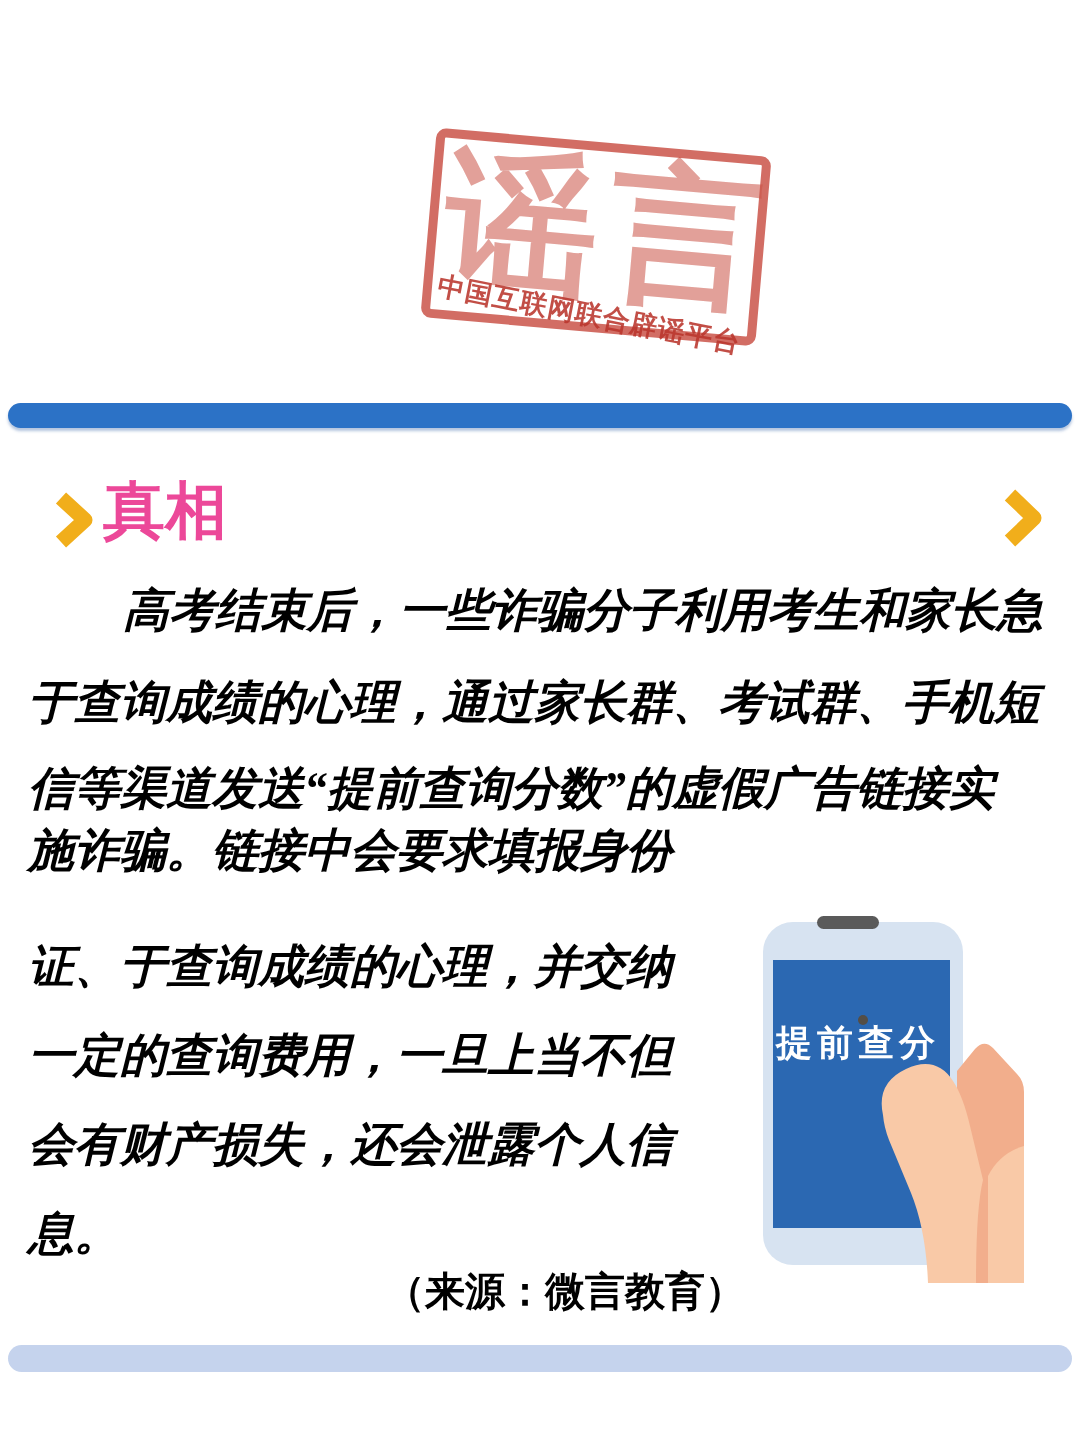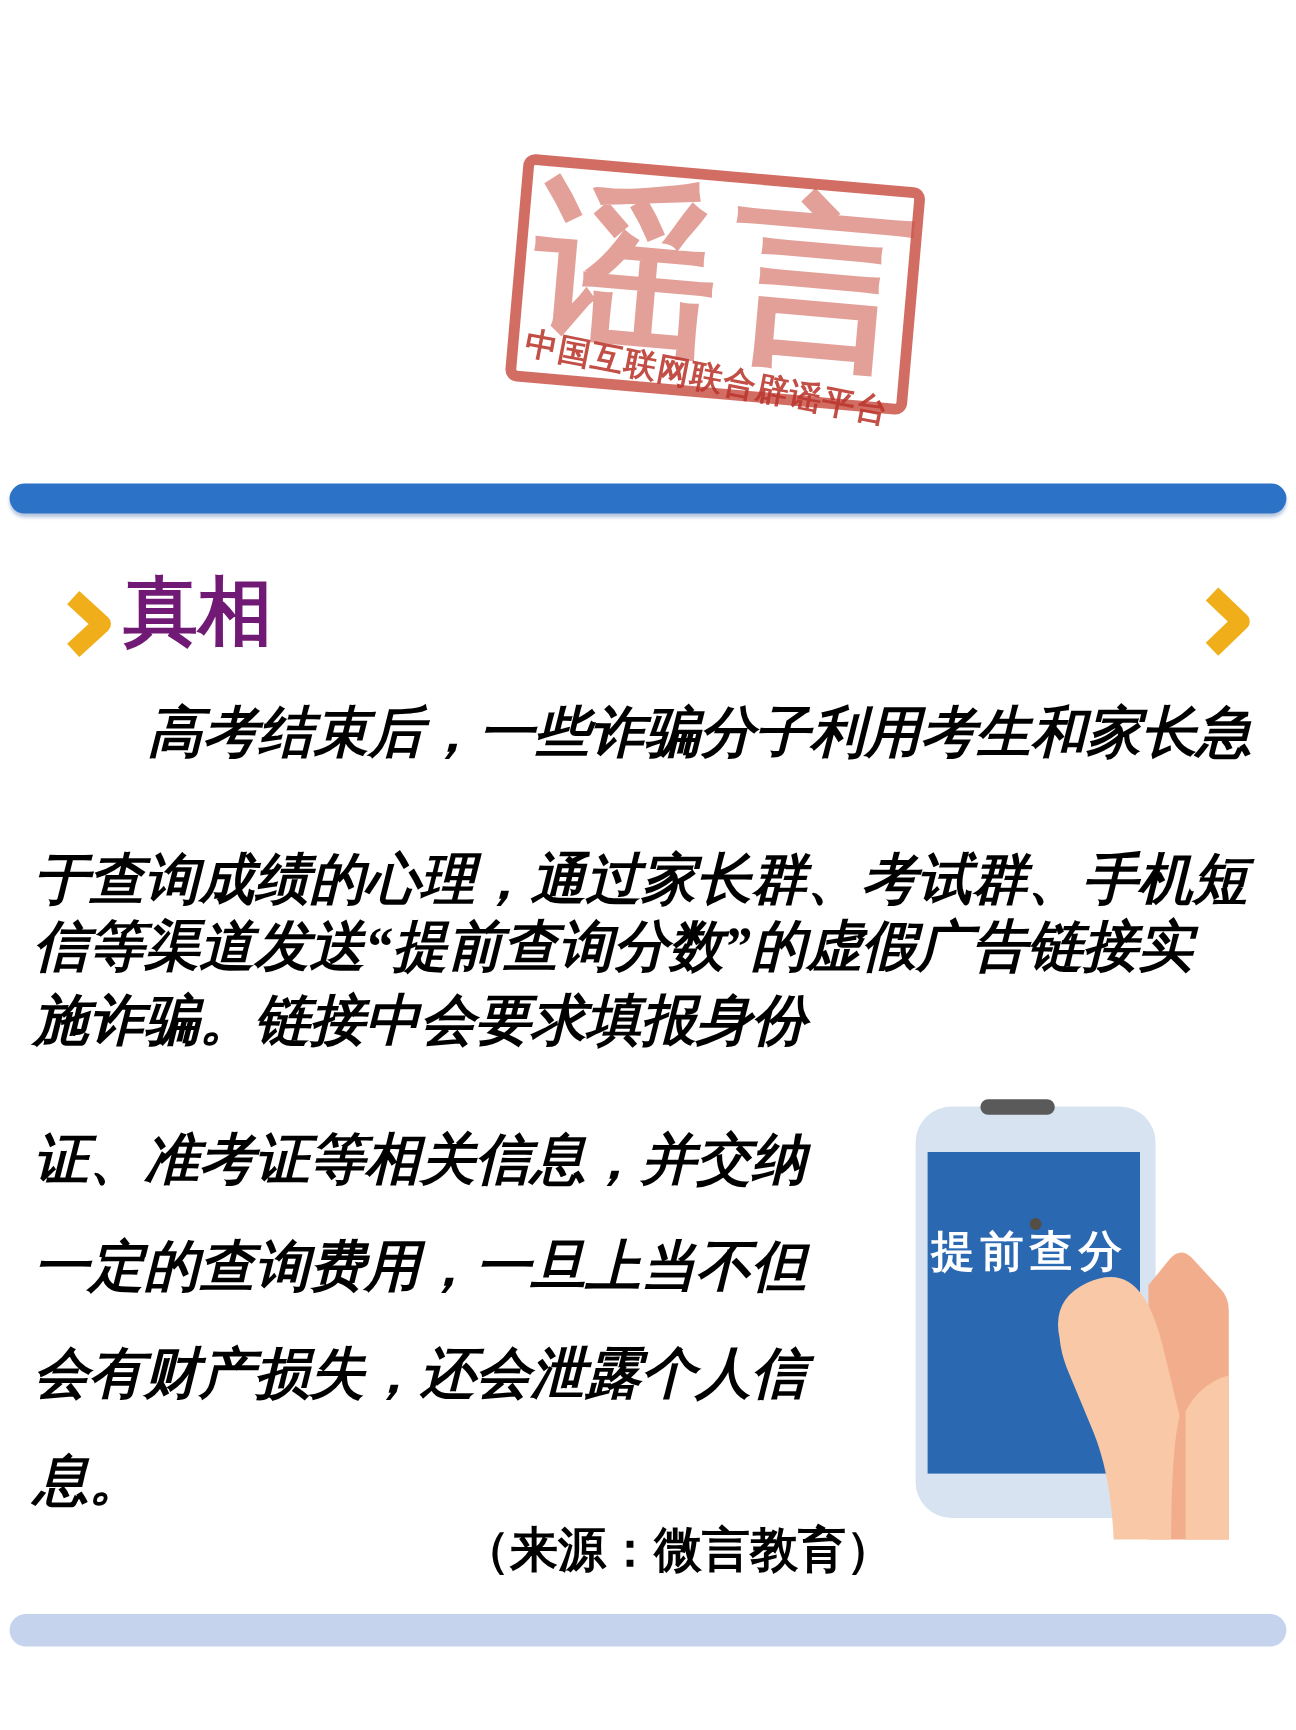--- a/index.html
+++ b/index.html
@@ -51,21 +51,21 @@
   .bar-bottom{
     position:absolute;left:8px;top:1345px;
     width:1064px;height:27px;border-radius:14px;
     background:#C5D3ED;
   }
 
   
   .truth-heading{
     position:absolute;left:103px;top:476px;margin:0;
     font-size:62px;font-weight:bold;line-height:70px;
-    color:#701a75;white-space:nowrap;
+    color:#ec4899;white-space:nowrap;
   }
   .chevron{position:absolute;}
   .chevron-left{left:53px;top:491px;width:42px;height:58px;}
   .chevron-right{left:1002px;top:487px;width:42px;height:62px;}
 
   
   .body-line{
     position:absolute;left:28px;right:20px;
     height:89px;line-height:89px;
     font-size:46px;font-weight:bold;color:#000000;
@@ -108,24 +108,24 @@
 
   <svg class="chevron chevron-left" viewBox="0 0 42 58">
     <polyline points="8,7 32,29 8,51" fill="none" stroke="#F1AE1B" stroke-width="15" stroke-linejoin="round" stroke-linecap="butt"></polyline>
   </svg>
   <h2 class="truth-heading">真相</h2>
   <svg class="chevron chevron-right" viewBox="0 0 42 62">
     <polyline points="8,8 32,31 8,54" fill="none" stroke="#F1AE1B" stroke-width="15" stroke-linejoin="round" stroke-linecap="butt"></polyline>
   </svg>
 
   <div class="body-line indent" style="top:566px">高考结束后，一些诈骗分子利用考生和家长急</div>
-  <div class="body-line" style="top:688px">于查询成绩的心理，通过家长群、考试群、手机短</div>
+  <div class="body-line" style="top:658px">于查询成绩的心理，通过家长群、考试群、手机短</div>
   <div class="body-line" style="top:744px">信等渠道发送“提前查询分数”的虚假广告链接实</div>
   <div class="body-line" style="top:806px">施诈骗。链接中会要求填报身份</div>
-  <div class="body-line" style="top:922px">证、准考证等相关信息，并交纳</div>
+  <div class="body-line" style="top:922px">证、于查询成绩的心理，并交纳</div>
   <div class="body-line" style="top:1100px">会有财产损失，还会泄露个人信</div>
   <div class="body-line" style="top:1011px">一定的查询费用，一旦上当不但</div>
   <div class="body-line" style="top:1189px">息。</div>
 
   <div class="phone-wrap">
     <svg viewBox="0 0 300 380">
 
       <rect x="3" y="14" width="200" height="343" rx="30" fill="#D7E3F1"></rect>
 
       <rect x="57" y="8" width="62" height="13" rx="6.5" fill="#5A5A5A"></rect>

